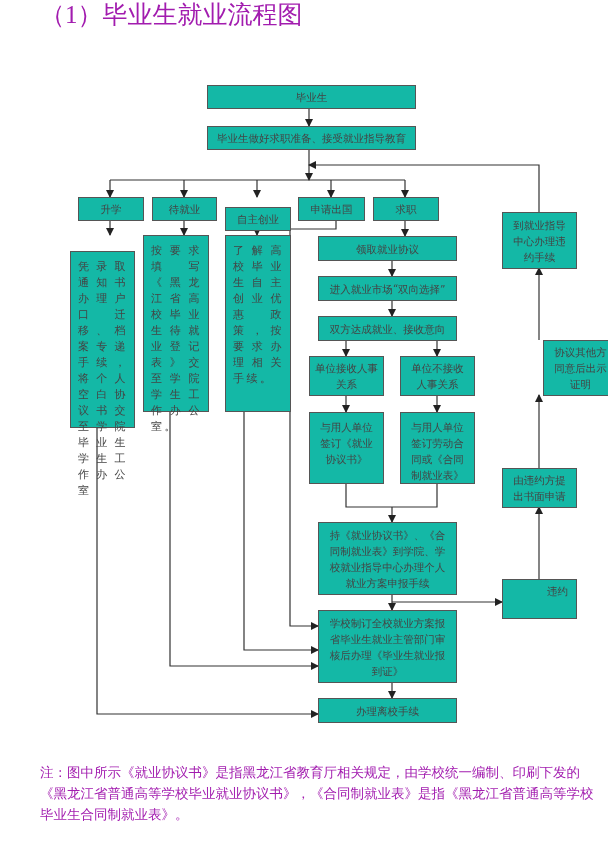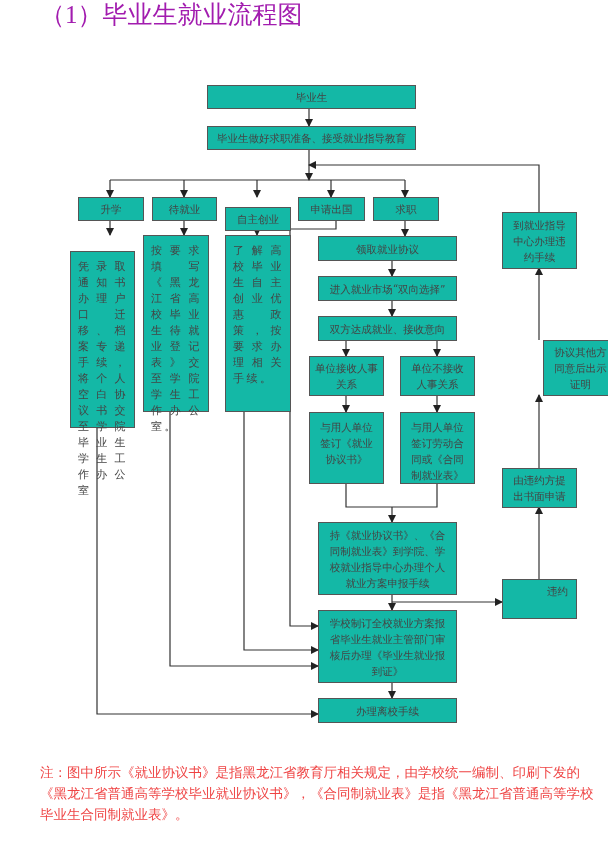--- a/index.html
+++ b/index.html
@@ -3,21 +3,21 @@
 <meta charset="utf-8">
 <style>
   html, body { margin: 0; padding: 0; background: #ffffff; }
   body { width: 608px; height: 841px; position: relative; overflow: hidden; font-family: "DejaVu Sans", sans-serif; color: #222; }
   .title { position: absolute; left: 40px; top: 0px; font-size: 25px; line-height: 30px; color: #a21caf; font-family: Liberation Serif, serif; white-space: nowrap; letter-spacing: 0px; }
   svg.flow { position: absolute; left: 0; top: 0; }
   .box { position: absolute; border: 1.2px solid #555; background: #14b8a6; box-sizing: border-box; display: flex; align-items: center; justify-content: center; text-align: center; font-size: 10.5px; line-height: 16px; color: #444; font-family: "DejaVu Serif", serif; }
   .box.top { align-items: flex-start; padding-top: 6px; padding-left: 36px; }
   .box.col { align-items: flex-start; justify-content: flex-start; text-align: justify; padding: 7px 6px 0 7px; line-height: 16px; letter-spacing: 2.5px; font-size: 11px; }
   .box span { display: block; }
-  .note { position: absolute; left: 40px; top: 762px; width: 560px; font-size: 13.5px; line-height: 21px; color: #ef4444; font-family: Liberation Serif, serif; }
+  .note { position: absolute; left: 40px; top: 762px; width: 560px; font-size: 13.5px; line-height: 21px; color: #a21caf; font-family: Liberation Serif, serif; }
 </style>
 </head>
 <body>
 
 <div class="title">（1）毕业生就业流程图</div>
 
 <svg class="flow" width="608" height="841">
   <defs>
     <marker id="ah" markerWidth="8" markerHeight="8" refX="7" refY="4" orient="auto" markerUnits="userSpaceOnUse">
       <path d="M0,0 L8,4 L0,8 z" fill="#222"></path>

